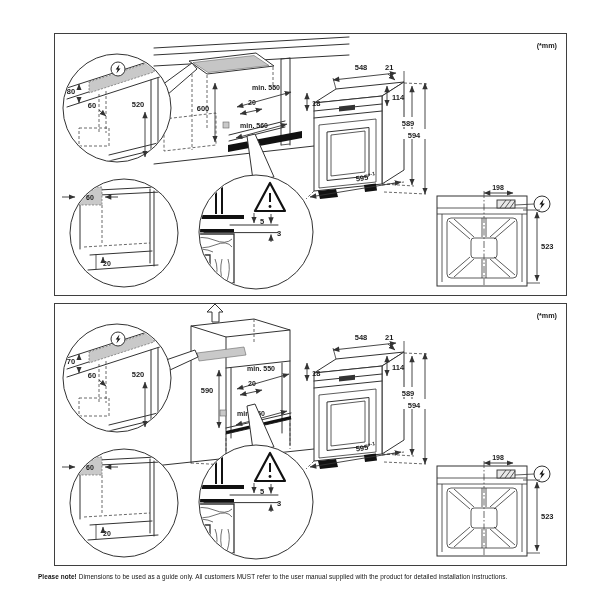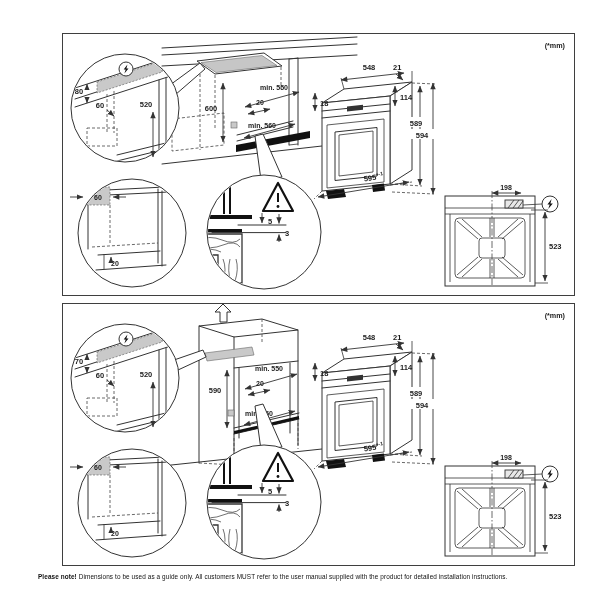--- a/index.html
+++ b/index.html
@@ -1,17 +1,17 @@
 <!DOCTYPE html>
 <html><head>
 <meta charset="utf-8">
 <style>
   html,body{margin:0;padding:0;background:#fff}
   body{width:600px;height:600px;position:relative;font-family:"Liberation Sans",sans-serif}
-  .panel{position:absolute;left:62px;width:513px;height:201px}
+  .panel{position:absolute;left:54px;width:513px;height:201px}
   #panel1{top:33px}
   #panel2{top:303px}
   .footer{position:absolute;left:38px;top:573px;width:530px;font-size:6.4px;color:#111;letter-spacing:.1px}
   .footer b{font-weight:bold}
   svg text{font-family:"Liberation Sans",sans-serif;font-weight:bold;font-size:7.5px;fill:#1b1b1b}
   svg text.sm{font-size:7px}
   svg text.units{font-size:7.2px}
   .ln{stroke:#333;stroke-width:1;fill:none;stroke-linecap:round}
   .lt{stroke:#333;stroke-width:.8;fill:none}
   .th{stroke:#333;stroke-width:1.3;fill:none}

